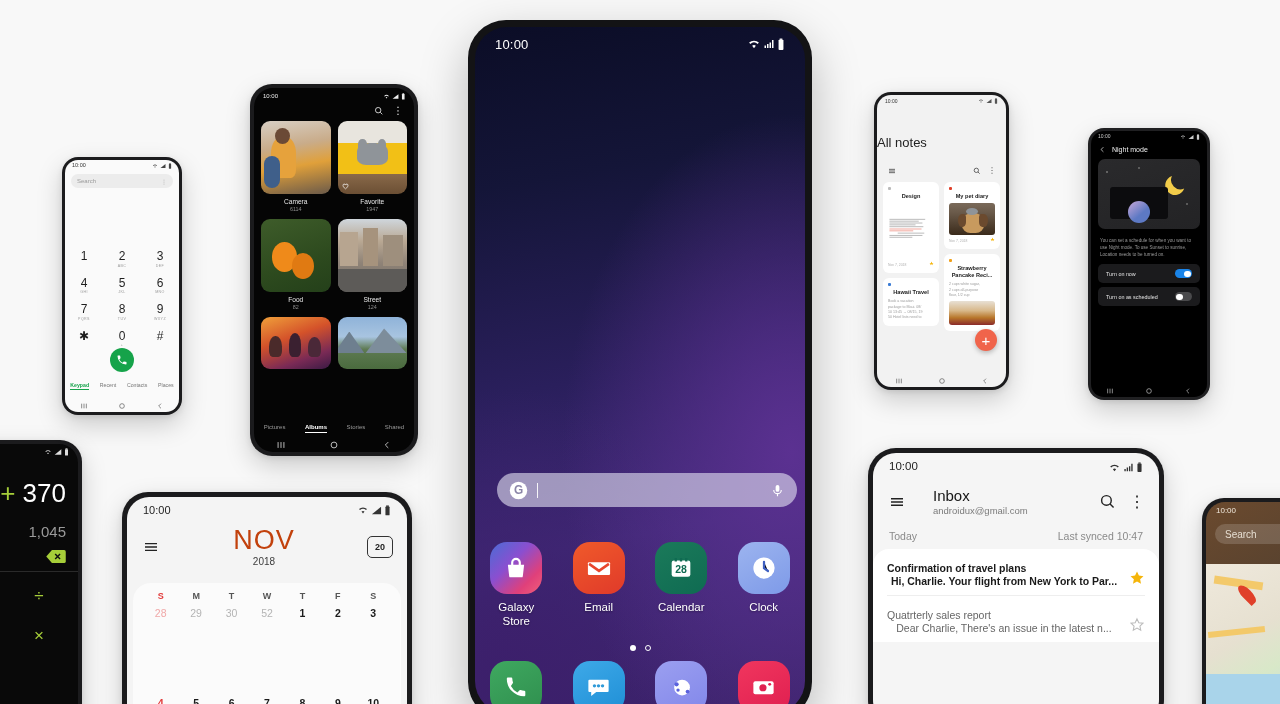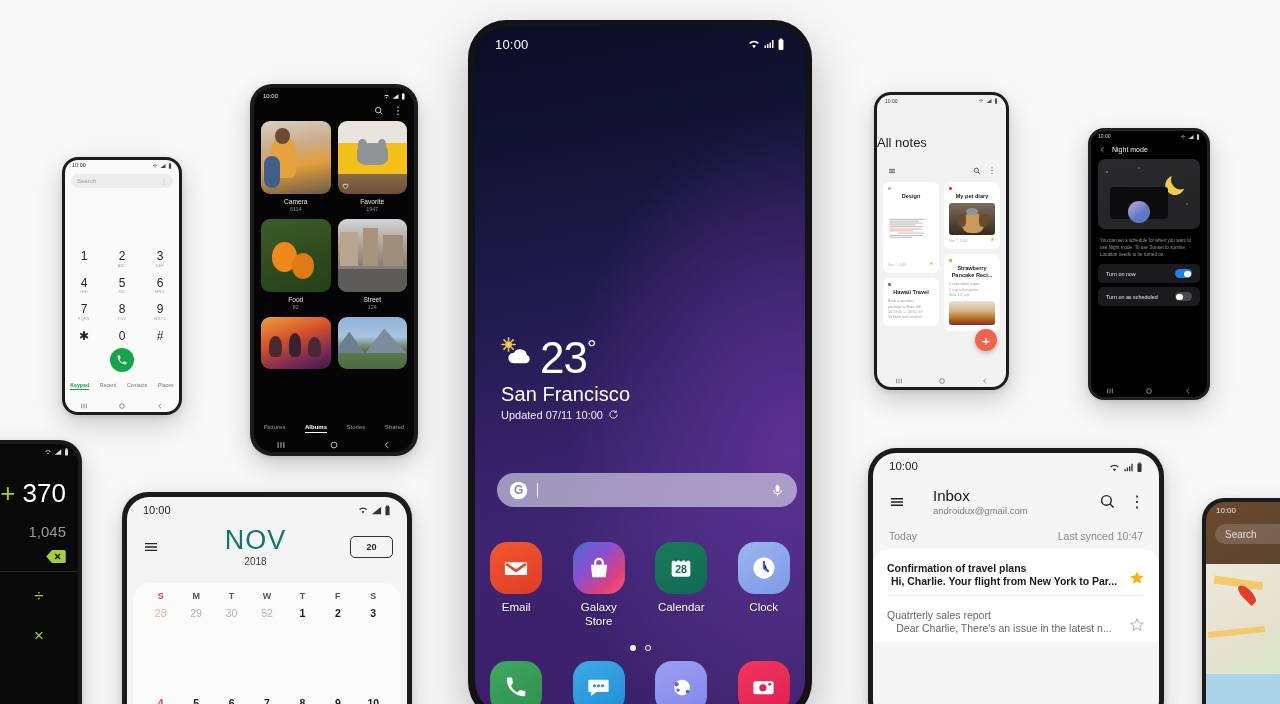--- a/index.html
+++ b/index.html
@@ -92,23 +92,23 @@
   .gal-tabs { position:absolute; left:0; right:0; bottom:19px; display:flex;
               justify-content:space-around; font-size:6px; color:#9a9a9a; }
   .gal-tabs .sel { color:#fff; font-weight:700; border-bottom:1.2px solid #fff; padding-bottom:2px;}
 
   
   #calendar { left:122px; top:492px; width:290px; height:240px; border-radius:26px; }
   #calendar > .screen { inset:5px; border-radius:22px; background:#f4f4f4; }
   #calendar .sb { height:26px; color:#222; font-size:11px; padding:0 16px; }
   .cal-hd { display:flex; align-items:center; justify-content:space-between; padding:4px 14px 0;}
   .cal-mon { text-align:center; }
-  .cal-mon .m { font-size:27px; font-weight:300; letter-spacing:1px; color:#0f766e; line-height:1; }
+  .cal-mon .m { font-size:27px; font-weight:300; letter-spacing:1px; color:#c2410c; line-height:1; }
   .cal-mon .y { font-size:10px; color:#3c3c3c; margin-top:2px; }
-  .cal-chip { width:43px; height:22px; border:1.4px solid #333; border-radius:5px;
+  .cal-chip { width:26px; height:22px; border:1.4px solid #333; border-radius:5px;
               display:flex; align-items:center; justify-content:center;
               font-size:9px; font-weight:700; color:#222; }
   .cal-body { position:absolute; left:6px; right:6px; top:86px; bottom:0;
               background:#fbfbfb; border-radius:18px 18px 0 0; padding:8px 10px 0; }
   .cal-row { display:grid; grid-template-columns:repeat(7,1fr); text-align:center; }
   .cal-dow { font-size:9px; color:#555; font-weight:600; }
   .cal-dow.sun { color:#e23b3b; }
   .cal-num { font-size:10.5px; color:#1b1b1b; font-weight:600; margin-top:6px; }
   .cal-num.dim { color:#b4b4b4; font-weight:400; }
   .cal-num.sun { color:#e23b3b; }
@@ -510,76 +510,53 @@
           <svg width="12" height="12" viewBox="0 0 24 24">
               <path fill="#fff" d="M3 20h3v-5H3zM8 20h3v-8H8zM13 20h3v-11h-3zM18 20h3V4h-3z"></path>
             </svg>
           <svg width="8" height="13" viewBox="0 0 12 24">
               <rect x="3.5" y="1" width="5" height="2.5" fill="#fff"></rect>
               <rect x="1.5" y="3" width="9" height="19" rx="1.6" fill="#fff"></rect>
             </svg>
         </span>
       </div>
 
-      <div class="weather">
-        <div class="top">
-          <svg width="32" height="30" viewBox="0 0 34 32">
-            <g stroke="#f7c948" stroke-width="1.7" stroke-linecap="round">
-              <path d="M8 1v2.4M8 12.6V15M1 8h2.4M12.6 8H15M3.1 3.1l1.7 1.7M11.2 11.2l1.7 1.7M12.9 3.1l-1.7 1.7M4.8 11.2l-1.7 1.7"></path>
-            </g>
-            <circle cx="8" cy="8" r="3.6" fill="#f7c948"></circle>
-            <path fill="#fff" d="M13 28a5.5 5.5 0 0 1 .4-11 7.6 7.6 0 0 1 14.2 2.3A4.6 4.6 0 0 1 27 28z"></path>
-          </svg>
-          <div style="display:flex;align-items:flex-start">
-            <span class="temp">23</span>
-            <span class="temp" style="font-size:24px">°</span>
-          </div>
-        </div>
-        <div class="city">San Francisco</div>
-        <div class="upd">
-          <span>Updated 07/11 10:00</span>
-          <svg width="11" height="11" viewBox="0 0 24 24">
-              <path fill="none" stroke="#fff" stroke-width="2" d="M20 12a8 8 0 1 1-2.6-5.9"></path>
-              <path fill="#fff" d="M19 2v6h-6z"></path>
-            </svg>
-        </div>
-      </div>
 
       <div class="searchbar">
         <svg width="19" height="19" viewBox="0 0 24 24">
             <circle cx="12" cy="12" r="11" fill="#fff"></circle>
             <text x="12" y="17" font-size="15" font-family="Liberation Sans, sans-serif" font-weight="600" fill="#8b85a8" text-anchor="middle">G</text>
           </svg>
         <span class="caret"></span>
 
         <svg width="15" height="15" viewBox="0 0 24 24" style="margin-left:auto">
             <rect x="9" y="3" width="6" height="11" rx="3" fill="#fff"></rect>
             <path fill="none" stroke="#fff" stroke-width="1.8" d="M6 11a6 6 0 0 0 12 0M12 17v4"></path>
           </svg>
       </div>
 
       <div class="appgrid">
+        <div class="app">
+          <div class="ic" style="background:linear-gradient(135deg,#4a6cd4 0%,#8a4fd0 40%,#e0407a 75%,#f0607a 100%)">
+            <svg width="26" height="26" viewBox="0 0 24 24">
+                <path fill="#fff" d="M4.5 9h15l-1.2 10.5a1.2 1.2 0 0 1-1.2 1.1H6.9a1.2 1.2 0 0 1-1.2-1.1z"></path>
+                <path fill="none" stroke="#fff" stroke-width="2" d="M8.5 9.5V7a3.5 3.5 0 0 1 7 0v2.5"></path>
+              </svg>
+          </div>
+          <div class="lbl"><span style="white-space:pre-line">Galaxy
+Store</span></div>
+        </div>
         <div class="app">
           <div class="ic" style="background:linear-gradient(150deg,#f05a2a 0%,#e03a2a 100%)">
             <svg width="28" height="28" viewBox="0 0 24 24">
                 <path fill="#fff" d="M3.5 7h17a1 1 0 0 1 1 1v9a1 1 0 0 1-1 1h-17a1 1 0 0 1-1-1V8a1 1 0 0 1 1-1z"></path>
                 <path fill="none" stroke="#e8452c" stroke-width="2.2" d="M3.5 8.5l8.5 6 8.5-6"></path>
               </svg>
           </div>
           <div class="lbl">Email</div>
-        </div>
-        <div class="app">
-          <div class="ic" style="background:linear-gradient(135deg,#4a6cd4 0%,#8a4fd0 40%,#e0407a 75%,#f0607a 100%)">
-            <svg width="26" height="26" viewBox="0 0 24 24">
-                <path fill="#fff" d="M4.5 9h15l-1.2 10.5a1.2 1.2 0 0 1-1.2 1.1H6.9a1.2 1.2 0 0 1-1.2-1.1z"></path>
-                <path fill="none" stroke="#fff" stroke-width="2" d="M8.5 9.5V7a3.5 3.5 0 0 1 7 0v2.5"></path>
-              </svg>
-          </div>
-          <div class="lbl"><span style="white-space:pre-line">Galaxy
-Store</span></div>
         </div>
         <div class="app">
           <div class="ic" style="background:linear-gradient(150deg,#1b7a5a 0%,#0f6b52 100%)">
             <svg width="28" height="28" viewBox="0 0 24 24">
                 <rect x="4" y="5.5" width="16" height="14" rx="2" fill="#fff"></rect>
                 <path fill="#0f6b52" d="M6.5 3.5h2v3h-2zM11 3.5h2v3h-2zM15.5 3.5h2v3h-2z"></path>
                 <text x="12" y="16.5" font-size="9" font-family="Liberation Sans, sans-serif" font-weight="700" fill="#0f6b52" text-anchor="middle">28</text>
               </svg>
           </div>
           <div class="lbl">Calendar</div>

